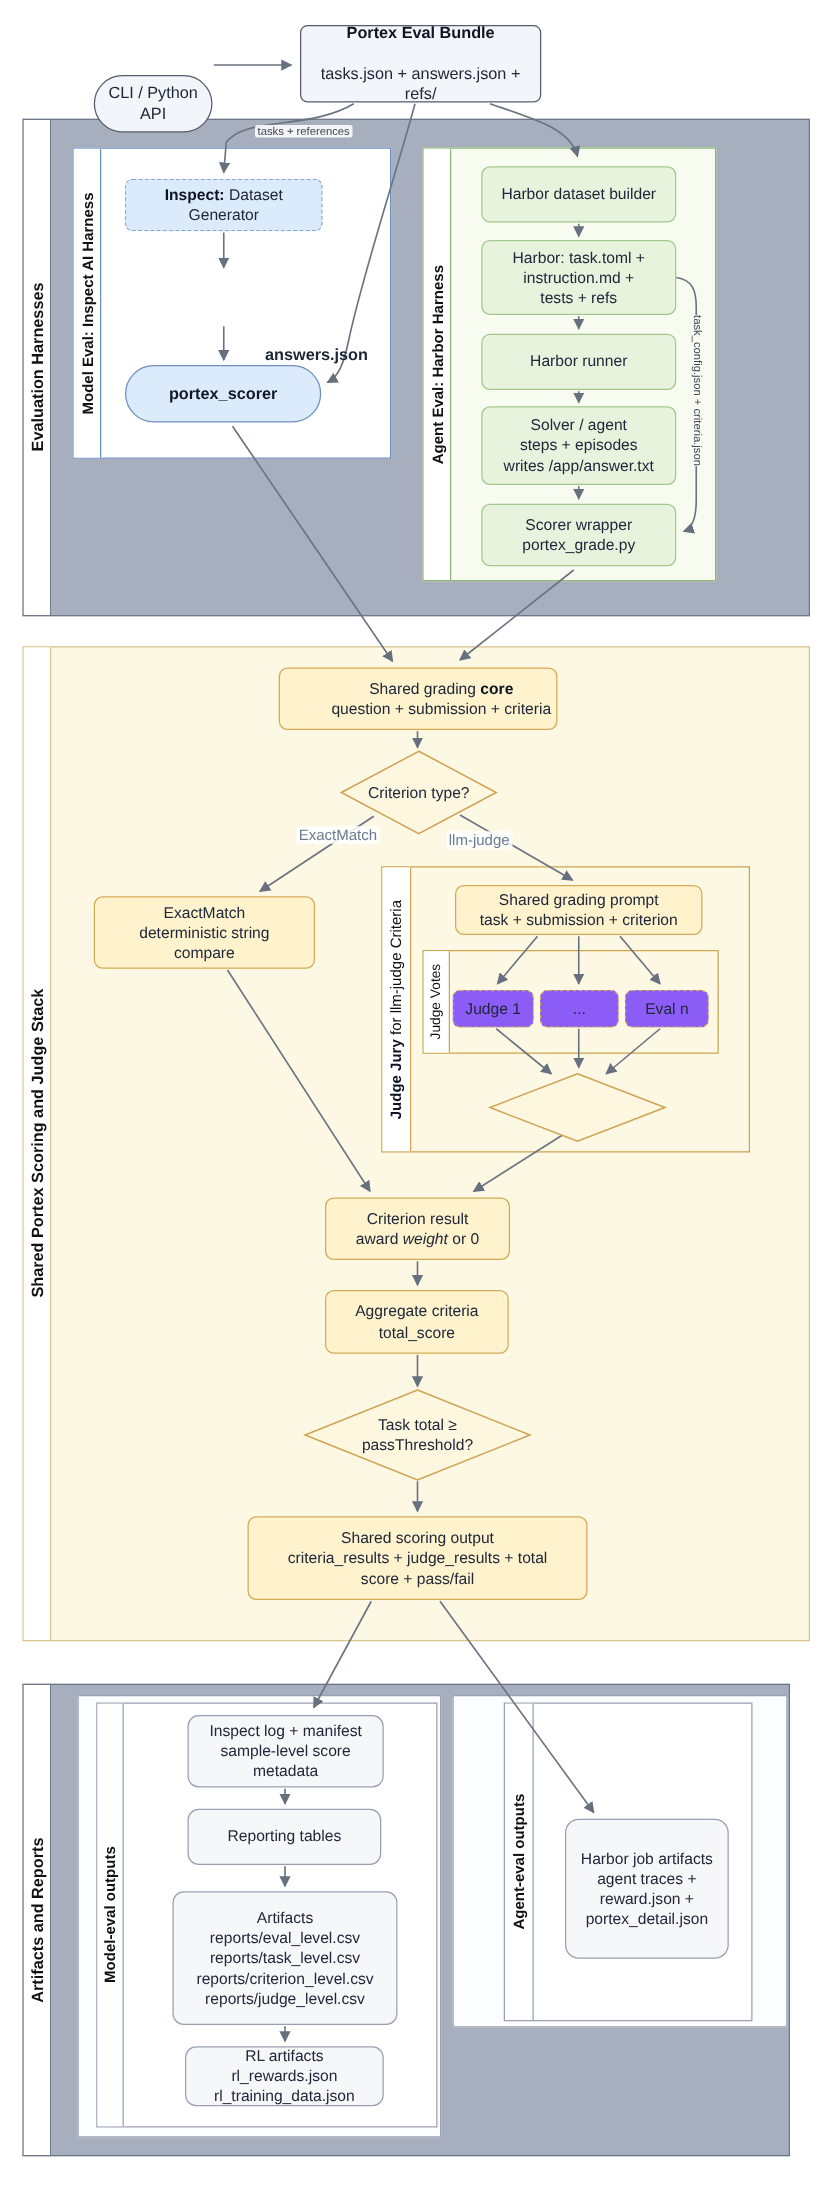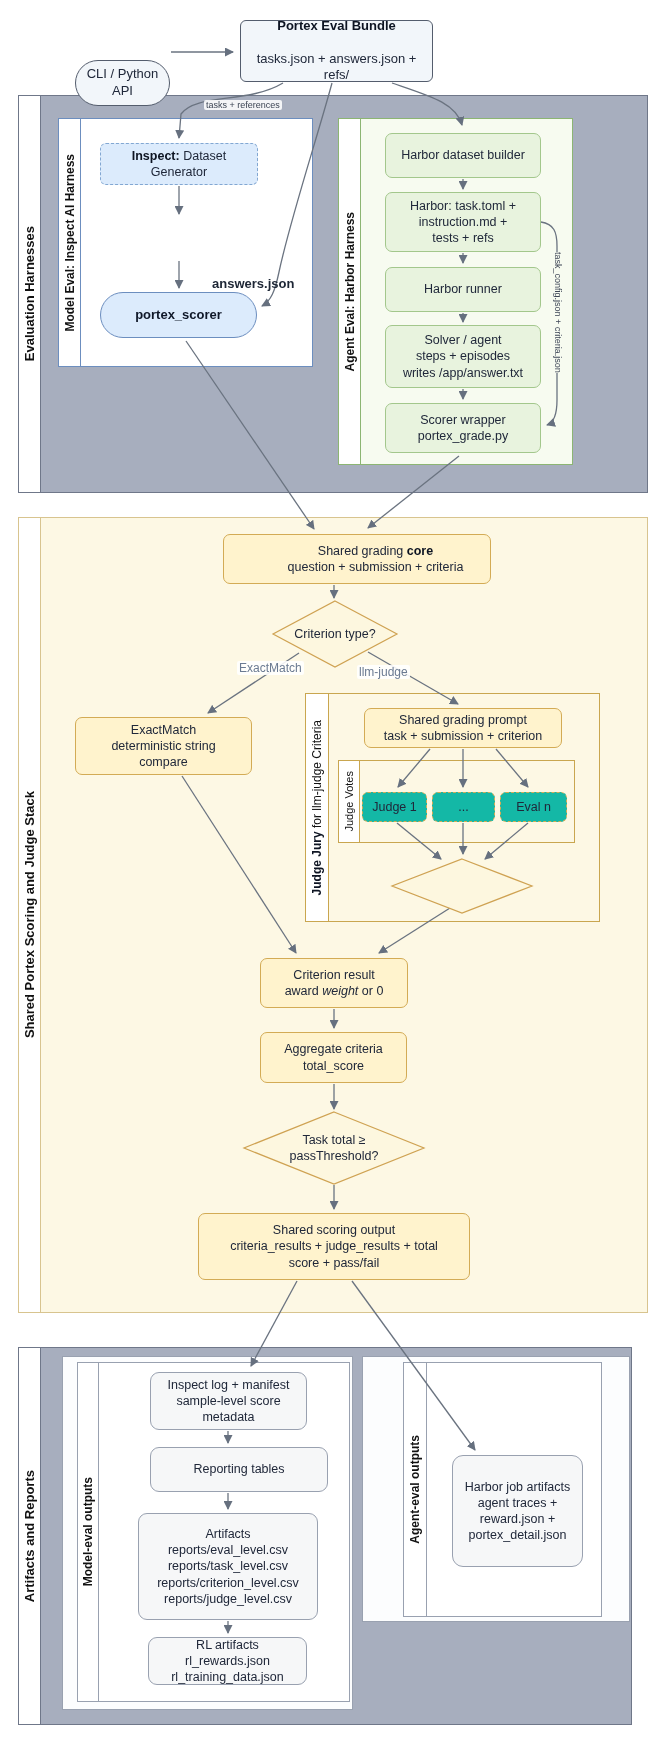--- a/index.html
+++ b/index.html
@@ -13,21 +13,21 @@
   .vtext-down{writing-mode:vertical-rl;white-space:nowrap;}
   .node{position:absolute;display:flex;flex-direction:column;align-items:center;justify-content:center;
         text-align:center;z-index:3;font-size:12.5px;line-height:1.3;box-sizing:border-box;padding:2px 4px;}
   .pre{white-space:pre-line;}
   .tbox{background:#f2f6fa;border:1px solid #545d6d;border-radius:6px;}
   .tellipse{background:#f2f6fa;border:1px solid #545d6d;border-radius:28px;}
   .bbox{background:#dcebfc;border:1px dashed #82a7d2;border-radius:6px;}
   .bstadium{background:#dcebfc;border:1px solid #6c8ebf;border-radius:24px;font-weight:700;color:#0f1728;}
   .gbox{background:#e8f3de;border:1px solid #a3c78c;border-radius:7px;}
   .ybox{background:#fff3cd;border:1px solid #d3ab55;border-radius:7px;}
-  .ybox-dash{background:#14b8a6;border:1px dashed #d3ab55;border-radius:6px;}
+  .ybox-dash{background:#8b5cf6;border:1px dashed #d3ab55;border-radius:6px;}
   .kbox{background:#f6f7f8;border:1px solid #99a1b0;border-radius:9px;}
   .diamond-label{position:absolute;display:flex;flex-direction:column;align-items:center;justify-content:center;
         text-align:center;z-index:4;font-size:12.5px;line-height:1.3;}
   .elabel{position:absolute;z-index:5;color:#3c4554;background:rgba(255,255,255,.88);padding:0 2px;border-radius:2px;}
   b{font-weight:700;color:#0d1422;}
   svg.arrows{position:absolute;left:0;top:0;z-index:2;pointer-events:none;}
 </style>
 </head>
 <body>
 
@@ -167,21 +167,21 @@
 
   <div class="node gbox pre" style="left:385px;top:325px;width:156px;height:63px;">Solver / agent
 steps + episodes
 writes /app/answer.txt</div>
 
   <div class="node gbox pre" style="left:385px;top:403px;width:156px;height:50px;">Scorer wrapper
 portex_grade.py</div>
 
   <div class="elabel vtext-down" style="left:551px;top:252px;font-size:9px;background:#f7fbf0;color:#3f4757;">task_config.json + criteria.json</div>
 
-  <div class="node ybox" style="left:223px;top:534px;width:268px;height:50px;padding-left:41px;">
+  <div class="node ybox" style="left:223px;top:534px;width:223px;height:50px;padding-left:41px;">
     <span><span>Shared grading</span> <b>core</b></span>
     <span>question + submission + criteria</span>
   </div>
 
   <div class="diamond-label" style="left:273px;top:601px;width:124px;height:66px;">Criterion type?</div>
 
   <div class="elabel" style="left:237px;top:661px;font-size:12px;color:#6b7b92;">ExactMatch</div>
   <div class="elabel" style="left:357px;top:665px;font-size:12px;color:#6b7b92;">llm-judge</div>
 
   <div class="node ybox pre" style="left:75px;top:717px;width:177px;height:58px;">ExactMatch
@@ -210,21 +210,21 @@
   <div class="node ybox" style="left:198px;top:1213px;width:272px;height:67px;">
     <span>Shared scoring output</span>
     <span class="pre">criteria_results + judge_results + total
 score + pass/fail</span>
   </div>
 
   <div class="node kbox pre" style="left:150px;top:1372px;width:157px;height:58px;">Inspect log + manifest
 sample-level score
 metadata</div>
 
-  <div class="node kbox" style="left:150px;top:1447px;width:178px;height:45px;">Reporting tables</div>
+  <div class="node kbox" style="left:150px;top:1447px;width:155px;height:45px;">Reporting tables</div>
 
   <div class="node kbox" style="left:138px;top:1513px;width:180px;height:107px;">
     <span>Artifacts</span>
     <span class="pre">reports/eval_level.csv
 reports/task_level.csv
 reports/criterion_level.csv
 reports/judge_level.csv</span>
   </div>
 
   <div class="node kbox" style="left:148px;top:1637px;width:159px;height:48px;">

